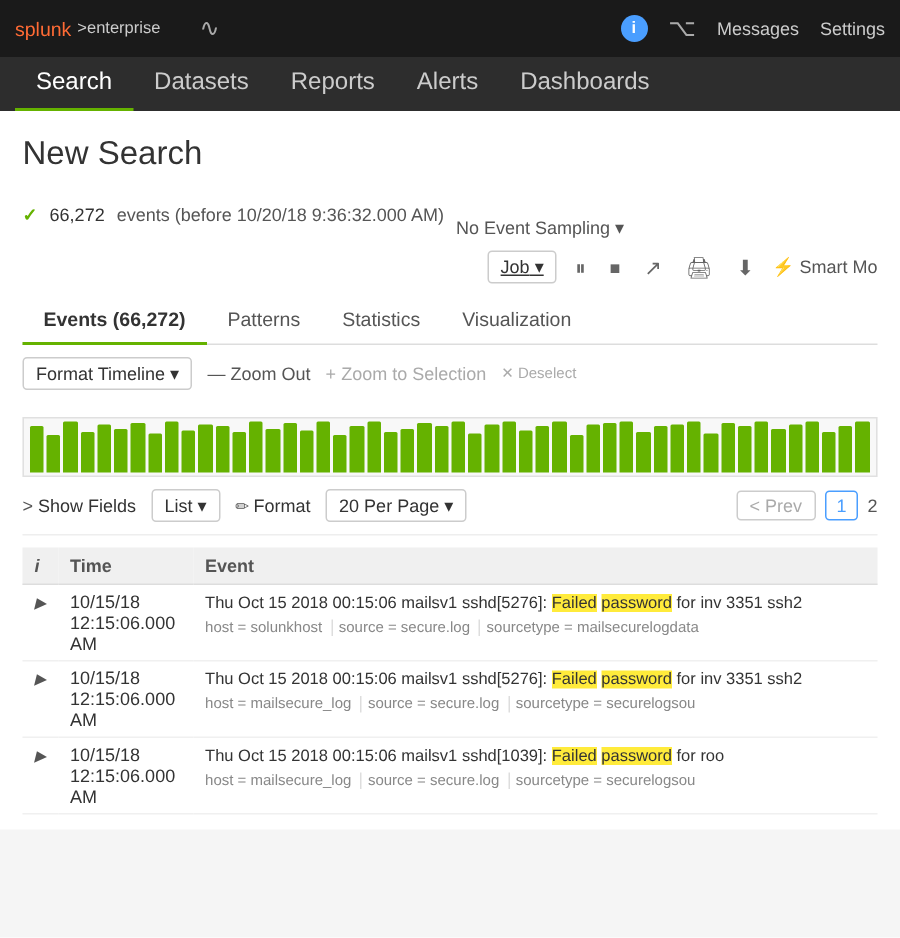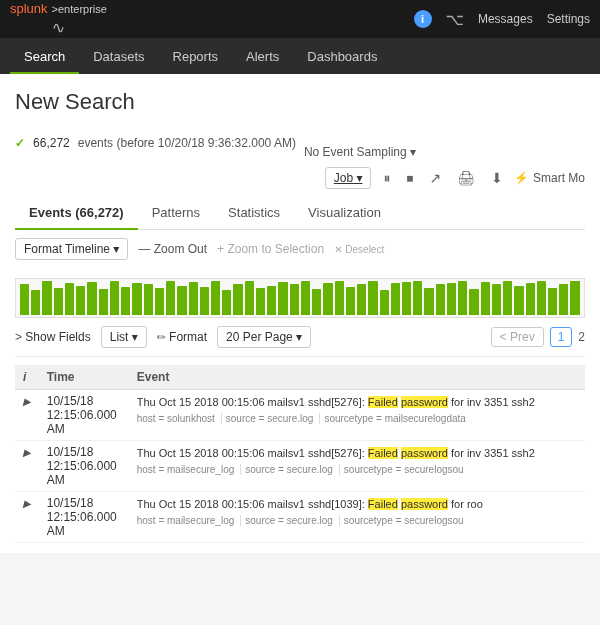--- a/index.html
+++ b/index.html
@@ -7,40 +7,40 @@
 
     
     .top-bar {
       background: #1a1a1a;
       display: flex;
       align-items: center;
       height: 38px;
       padding: 0 10px;
       justify-content: space-between;
     }
-    .top-bar-left { display: flex; align-items: center; gap: 2px; flex-direction: column; }
+    .top-bar-left { display: flex; align-items: center; gap: 26px; }
     .logo { display: flex; align-items: center; gap: 4px; }
     .logo-splunk { color: #ff6b35; }
     .logo-enterprise { color: #ccc; font-size: 11px; }
     .top-bar-icon { color: #aaa; font-size: 16px; cursor: pointer; }
     .top-bar-right { display: flex; align-items: center; gap: 14px; color: #ccc; font-size: 12px; }
     .top-bar-right span { cursor: pointer; }
     .info-icon { background: #4a9eff; border-radius: 50%; width: 18px; height: 18px; display: flex; align-items: center; justify-content: center; color: white; font-size: 11px; font-weight: bold; cursor: pointer; }
 
     
     .second-nav {
       background: #2d2d2d;
       display: flex;
       height: 36px;
       padding: 0 10px;
       align-items: flex-end;
     }
     .nav-tab {
       color: #ccc;
-      font-size: 13px;
+      font-size: 16px;
       padding: 8px 14px;
       cursor: pointer;
       border-bottom: 2px solid transparent;
     }
     .nav-tab.active {
       color: #fff;
       border-bottom: 2px solid #65b200;
     }
 
     

